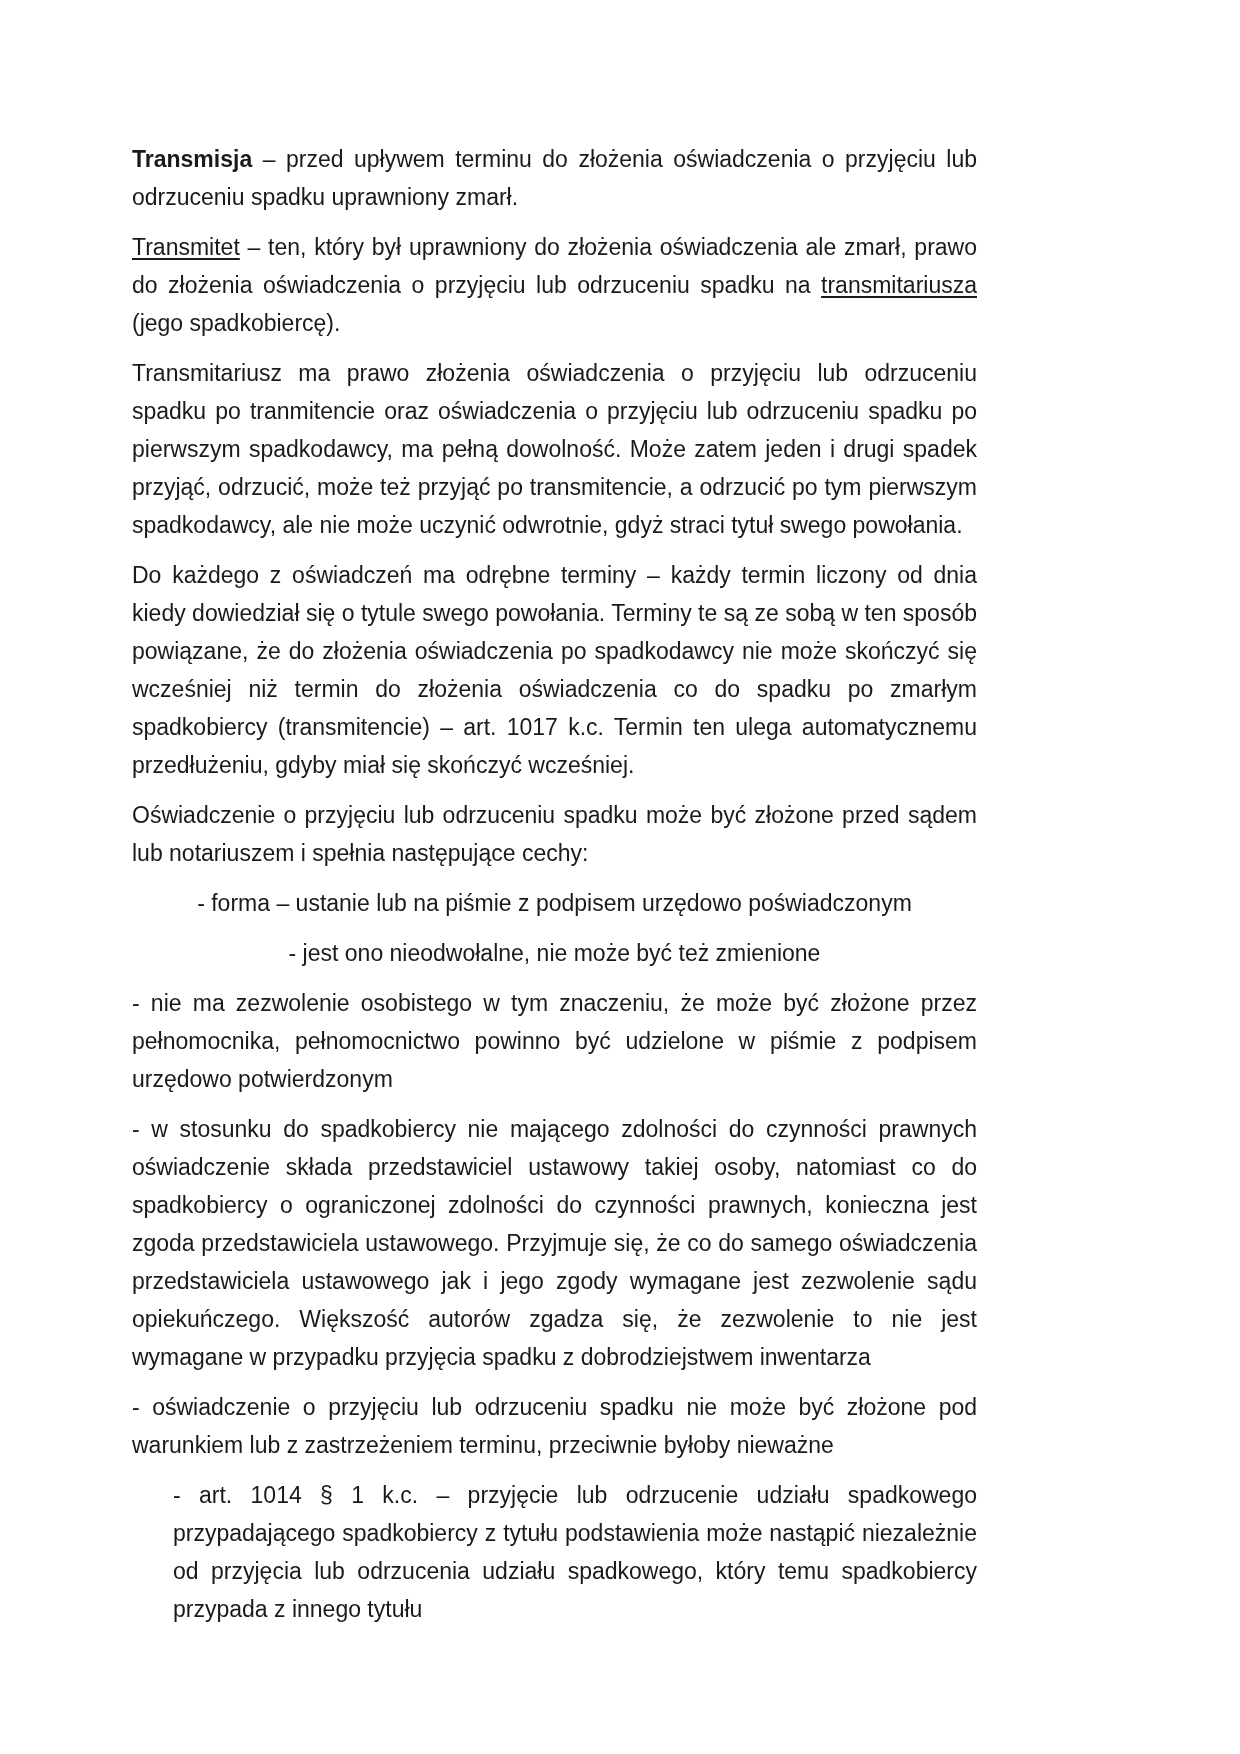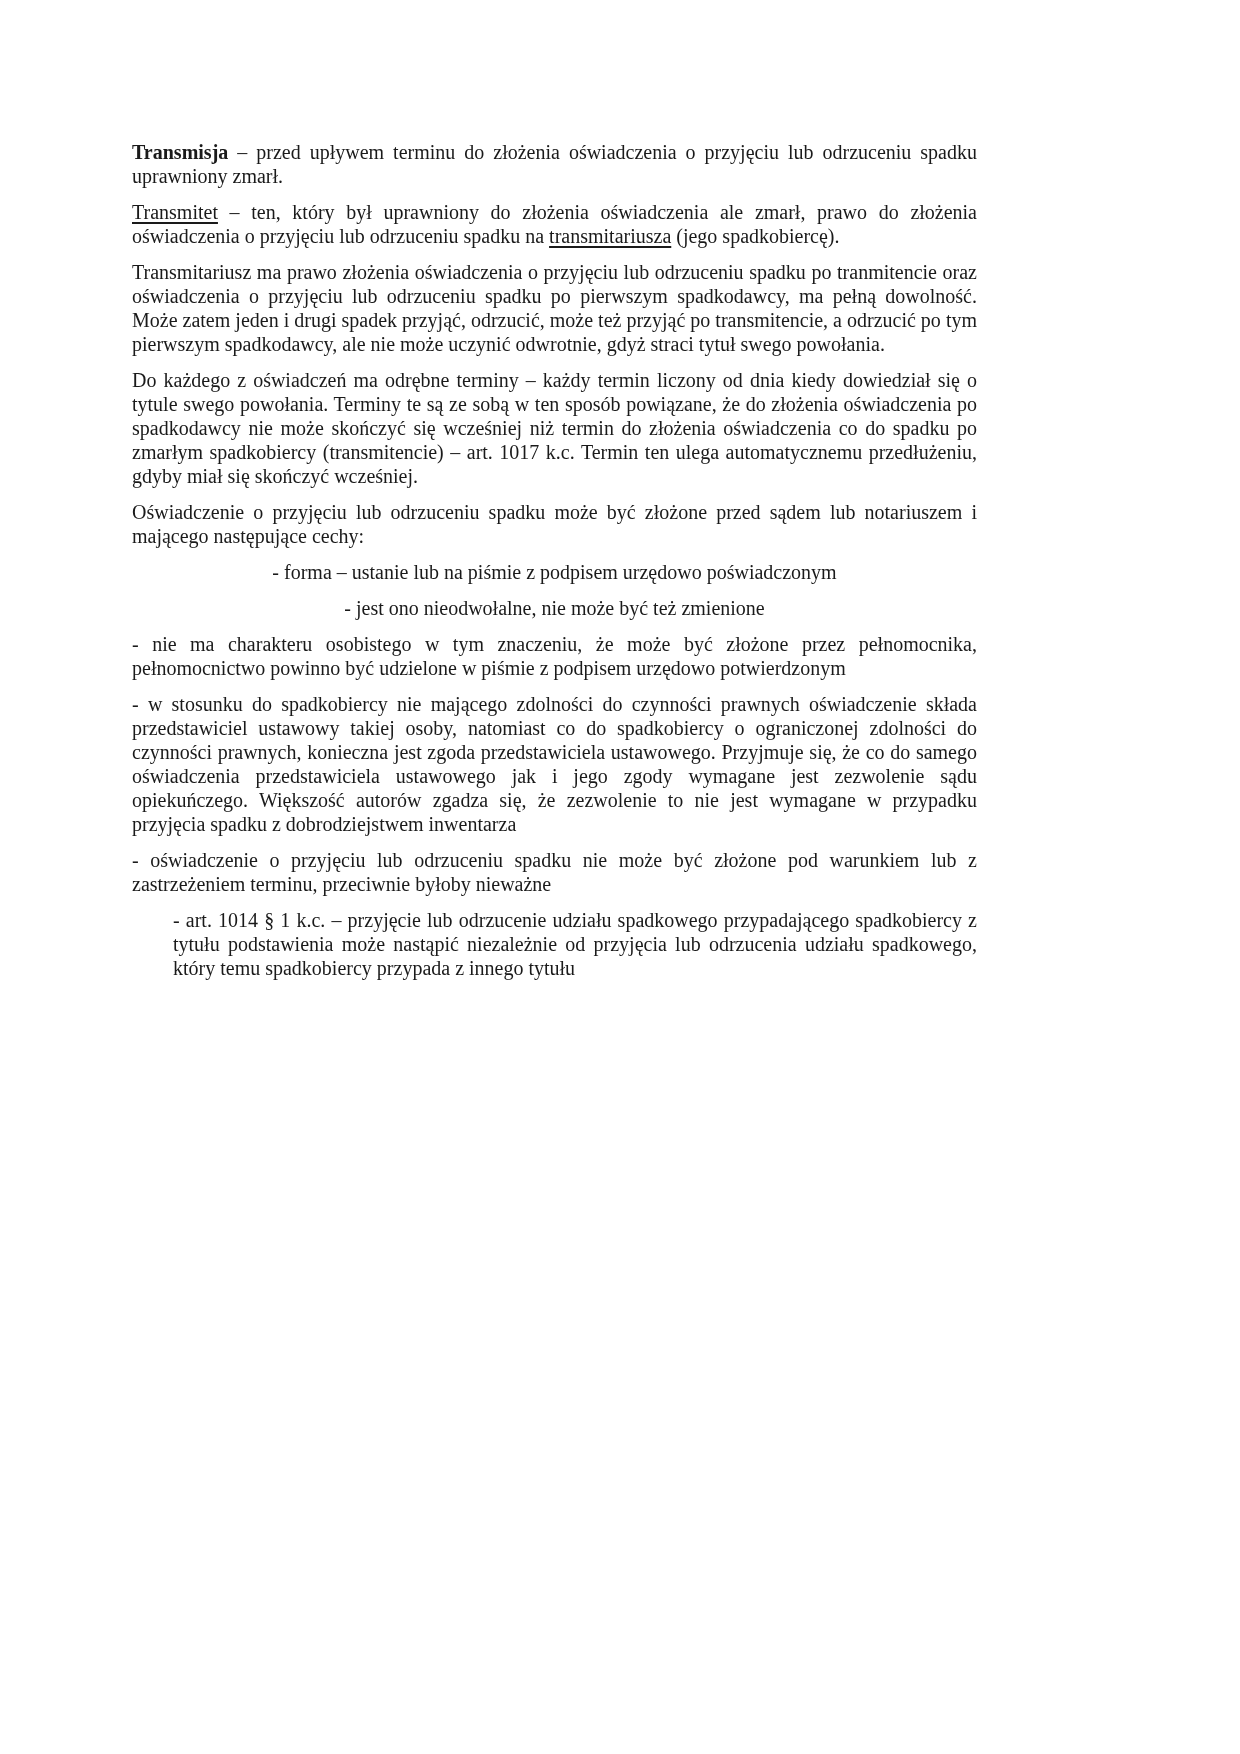--- a/index.html
+++ b/index.html
@@ -11,23 +11,23 @@
       width: 1240px;
       height: 1754px;
       position: relative;
       overflow: hidden;
     }
     .page {
       position: absolute;
       left: 132px;
       top: 140px;
       width: 845px;
-      font-family: Liberation Serif, serif;
-      font-size: 20px;
-      line-height: 24px;
+      font-family: Liberation Sans, sans-serif;
+      font-size: 23px;
+      line-height: 38px;
       color: #1a1a1a;
     }
     .para {
       margin: 0 0 12px 0;
       text-align: justify;
       text-justify: inter-word;
     }
     .para.left {
       text-align: center;
     }
@@ -48,23 +48,23 @@
 <div class="page">
 
   <p class="para"><span class="bold">Transmisja</span><span> – przed upływem terminu do złożenia oświadczenia o przyjęciu lub odrzuceniu spadku uprawniony zmarł.</span></p>
 
   <p class="para"><span class="u">Transmitet</span><span> – ten, który był uprawniony do złożenia oświadczenia ale zmarł, prawo do złożenia oświadczenia o przyjęciu lub odrzuceniu spadku na </span><span class="u">transmitariusza</span><span> (jego spadkobiercę).</span></p>
 
   <p class="para">Transmitariusz ma prawo złożenia oświadczenia o przyjęciu lub odrzuceniu spadku po tranmitencie oraz oświadczenia o przyjęciu lub odrzuceniu spadku po pierwszym spadkodawcy, ma pełną dowolność. Może zatem jeden i drugi spadek przyjąć, odrzucić, może też przyjąć po transmitencie, a odrzucić po tym pierwszym spadkodawcy, ale nie może uczynić odwrotnie, gdyż straci tytuł swego powołania.</p>
 
   <p class="para">Do każdego z oświadczeń ma odrębne terminy – każdy termin liczony od dnia kiedy dowiedział się o tytule swego powołania. Terminy te są ze sobą w ten sposób powiązane, że do złożenia oświadczenia po spadkodawcy nie może skończyć się wcześniej niż termin do złożenia oświadczenia co do spadku po zmarłym spadkobiercy (transmitencie) – art. 1017 k.c. Termin ten ulega automatycznemu przedłużeniu, gdyby miał się skończyć wcześniej.</p>
 
-  <p class="para">Oświadczenie o przyjęciu lub odrzuceniu spadku może być złożone przed sądem lub notariuszem i mającego następujące cechy:</p>
+  <p class="para">Oświadczenie o przyjęciu lub odrzuceniu spadku może być złożone przed sądem lub notariuszem i spełnia następujące cechy:</p>
 
   <p class="para left">- forma – ustanie lub na piśmie z podpisem urzędowo poświadczonym</p>
   <p class="para left">- jest ono nieodwołalne, nie może być też zmienione</p>
-  <p class="para">- nie ma charakteru osobistego w tym znaczeniu, że może być złożone przez pełnomocnika, pełnomocnictwo powinno być udzielone w piśmie z podpisem urzędowo potwierdzonym</p>
+  <p class="para">- nie ma zezwolenie osobistego w tym znaczeniu, że może być złożone przez pełnomocnika, pełnomocnictwo powinno być udzielone w piśmie z podpisem urzędowo potwierdzonym</p>
   <p class="para">- w stosunku do spadkobiercy nie mającego zdolności do czynności prawnych oświadczenie składa przedstawiciel ustawowy takiej osoby, natomiast co do spadkobiercy o ograniczonej zdolności do czynności prawnych, konieczna jest zgoda przedstawiciela ustawowego. Przyjmuje się, że co do samego oświadczenia przedstawiciela ustawowego jak i jego zgody wymagane jest zezwolenie sądu opiekuńczego. Większość autorów zgadza się, że zezwolenie to nie jest wymagane w przypadku przyjęcia spadku z dobrodziejstwem inwentarza</p>
   <p class="para">- oświadczenie o przyjęciu lub odrzuceniu spadku nie może być złożone pod warunkiem lub z zastrzeżeniem terminu, przeciwnie byłoby nieważne</p>
 
   <p class="para indent">- art. 1014 § 1 k.c. – przyjęcie lub odrzucenie udziału spadkowego przypadającego spadkobiercy z tytułu podstawienia może nastąpić niezależnie od przyjęcia lub odrzucenia udziału spadkowego, który temu spadkobiercy przypada z innego tytułu</p>
 
 </div>
 
 </body></html>

